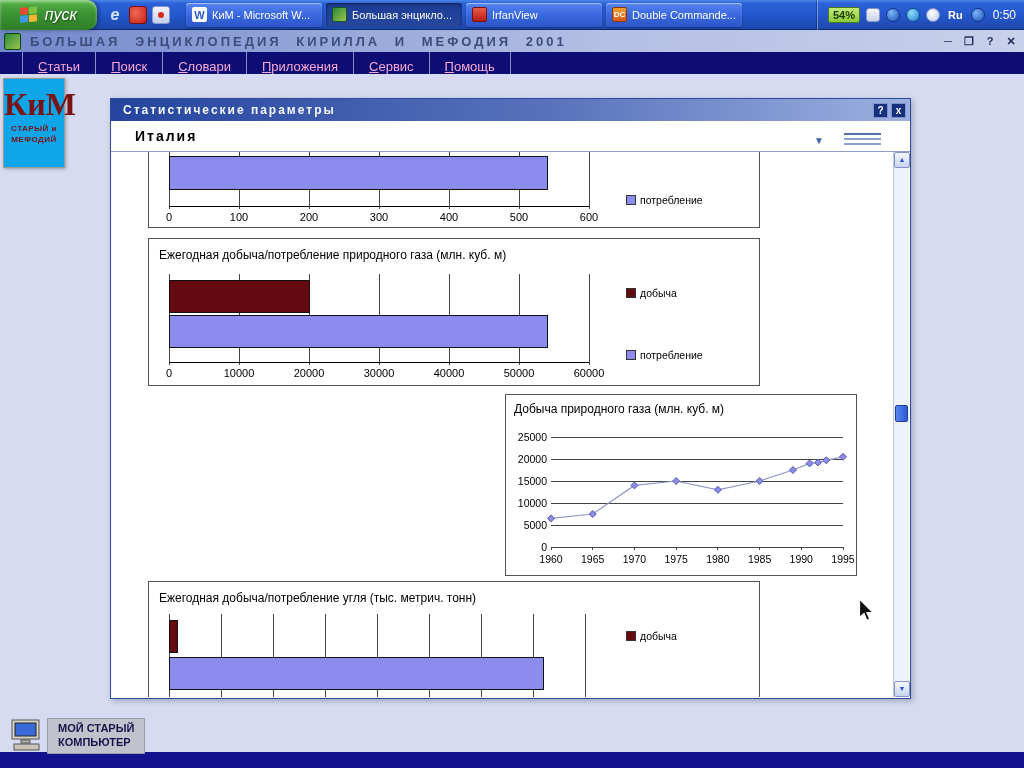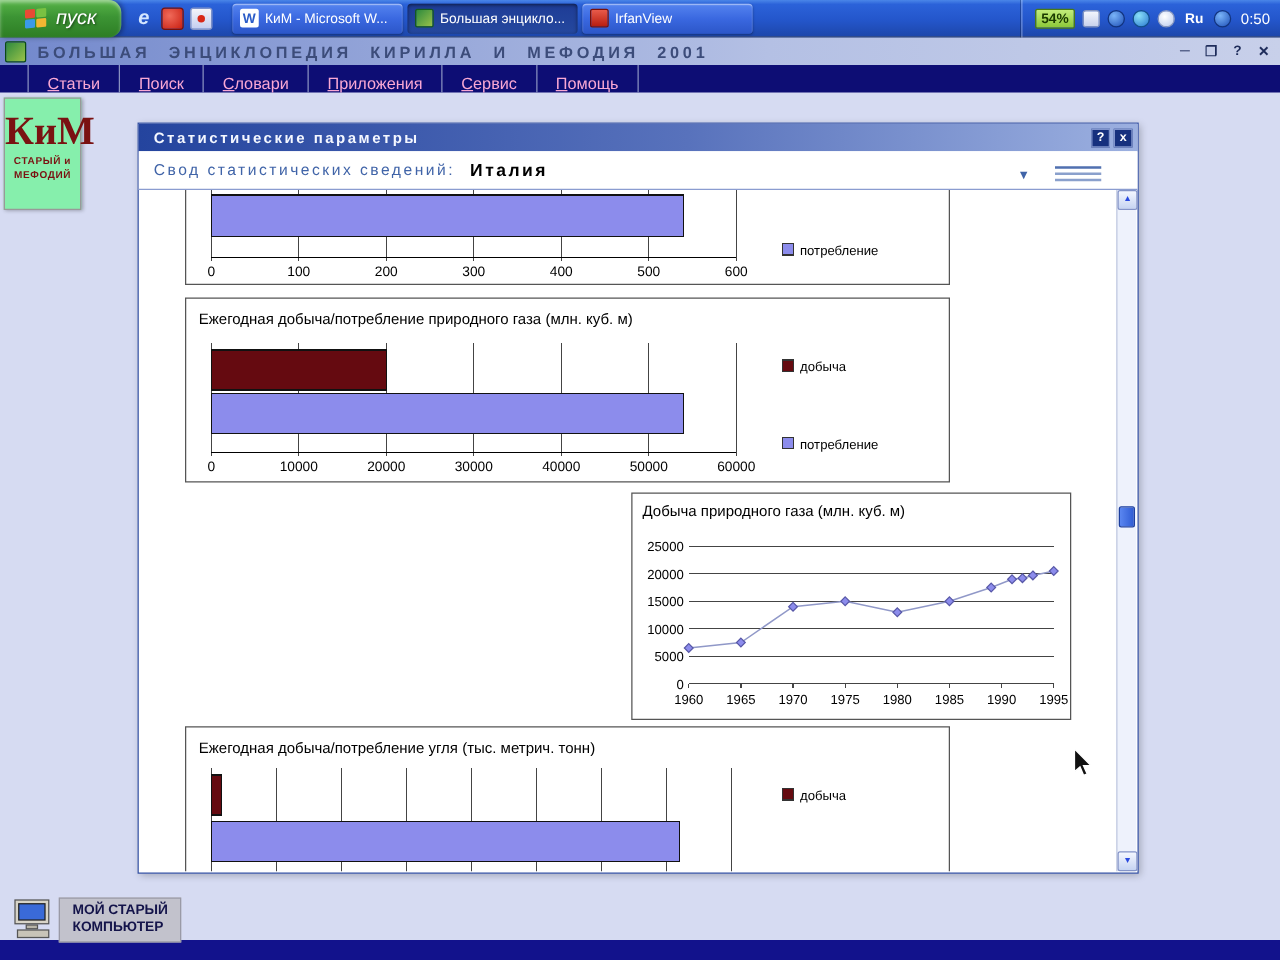--- a/index.html
+++ b/index.html
@@ -57,21 +57,21 @@
     white-space:nowrap;overflow:hidden;flex:1;}
   .app-controls{display:flex;gap:7px;color:#1e2c5a;font-size:11px;font-weight:700;}
   .app-controls span{width:14px;text-align:center;cursor:pointer;}
   .menubar{position:absolute;top:52px;left:0;width:1024px;height:22px;background:#0d0d74;
     display:flex;align-items:stretch;padding-left:22px;box-sizing:border-box;}
   .menu-item{color:#f9a8d4;font-size:13px;line-height:22px;padding:4px 15px;cursor:pointer;
     border-right:1px solid #8890c0;display:inline-block;}
   .menu-item:first-child{border-left:1px solid #8890c0;}
   .menu-item::first-letter{text-decoration:underline;}
   
-  .logo{position:absolute;left:3px;top:78px;width:62px;height:90px;background:#86efac;
+  .logo{position:absolute;left:3px;top:78px;width:62px;height:90px;background:#0ea5e9;
     border:1px solid #999;box-shadow:1px 1px 3px rgba(0,0,0,.3);text-align:center;
     padding-top:8px;box-sizing:border-box;z-index:5;}
   .logo-mono{font-family:"Liberation Serif",serif;font-weight:700;font-size:32px;color:#7a1212;line-height:1.1;}
   .logo-line{font-size:8px;color:#7a1212;letter-spacing:.5px;margin-top:2px;font-weight:700;}
   
   .dialog{position:absolute;left:110px;top:98px;width:801px;height:601px;background:#fff;
     border:1px solid #2c4aa0;box-sizing:border-box;box-shadow:2px 2px 6px rgba(0,0,0,.25);z-index:10;}
   .dlg-titlebar{position:absolute;top:0;left:0;right:0;height:22px;
     background:linear-gradient(to right,#24449e,#5872bc 55%,#9cb0e0);
     display:flex;align-items:center;padding:0 4px 0 12px;box-sizing:border-box;}
@@ -134,20 +134,24 @@
       <span class="tlabel">КиМ - Microsoft W...</span>
     </div>
     <div class="task active">
       <span class="ticon ticon-enc"></span>
       <span class="tlabel">Большая энцикло...</span>
     </div>
     <div class="task">
       <span class="ticon ticon-irf"></span>
       <span class="tlabel">IrfanView</span>
     </div>
+    <div class="task">
+      <span class="ticon ticon-dc">DC</span>
+      <span class="tlabel">Double Commande...</span>
+    </div>
   </div>
   <div class="tray">
     <span class="batt-badge">54%</span>
     <span class="tray-ic ic-power"></span>
     <span class="tray-ic ic-net"></span>
     <span class="tray-ic ic-upd"></span>
     <span class="tray-ic ic-vol"></span>
     <span class="lang">Ru</span>
     <span class="tray-ic ic-net"></span>
     <span class="clock">0:50</span>
@@ -179,21 +183,20 @@
   <div class="logo-line">МЕФОДИЙ</div>
 </div>
 
 <div class="dialog">
   <div class="dlg-titlebar">
     <span class="dlg-title">Статистические параметры</span>
     <span class="dlg-btn">?</span>
     <span class="dlg-btn">x</span>
   </div>
   <div class="dlg-header">
-    <span class="hdr-label">Свод статистических сведений:</span>
     <span class="hdr-value">Италия</span>
   </div>
   <span class="dropdown-icon">▼</span>
   <span class="lines-icon">
       <i></i>
       <i></i>
       <i></i>
     </span>
 
   <div class="dlg-content">

